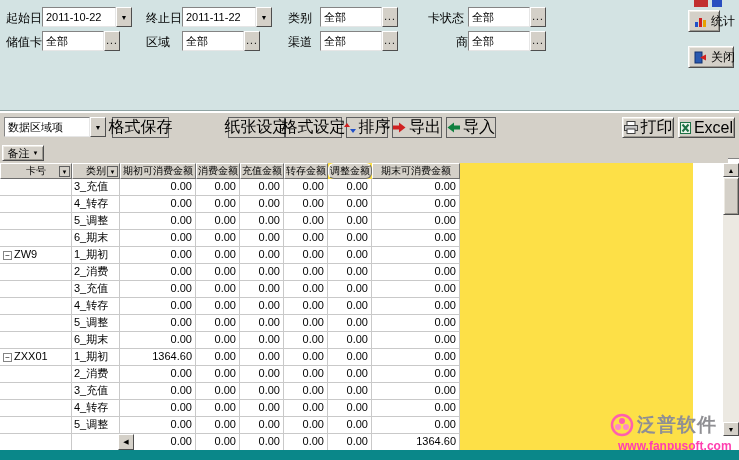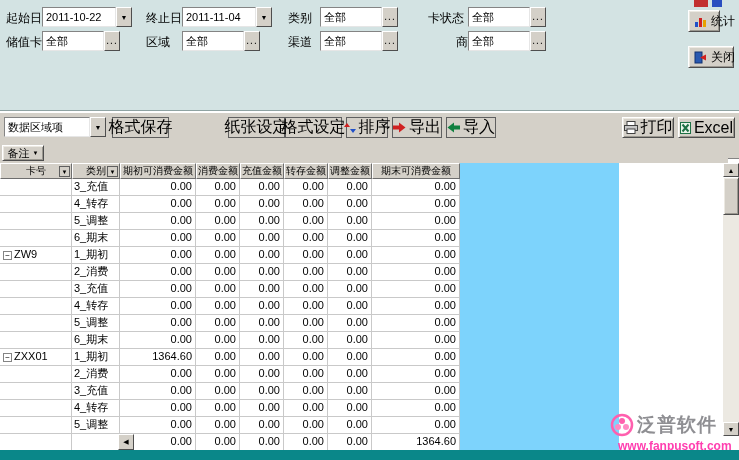--- a/index.html
+++ b/index.html
@@ -7,21 +7,21 @@
   .app{position:relative;width:739px;height:460px;overflow:hidden;
        font-family:"Liberation Sans",sans-serif;background:#fff;font-size:12px;color:#000}
   .abs{position:absolute}
 
   
   .filter-panel{left:0;top:0;width:739px;height:111px;background:#d3e3e3;
                 border-bottom:1px solid #8fa3a3}
   .toolbar{left:0;top:112px;width:739px;height:47px;background:#d4d0c8;
            border-top:1px solid #fff;border-bottom:1px solid #848484}
   .note-strip{left:0;top:144px;width:728px;height:19px;background:#d4d0c8}
-  .grid-area{left:0;top:163px;width:619px;height:287px;background:#7dd3fc}
+  .grid-area{left:0;top:163px;width:693px;height:287px;background:#fde047}
   .accent-strip{left:0;top:450px;width:739px;height:10px}
 
   
   .raised{background:#d4d0c8;border:1px solid;border-color:#ffffff #4e4e4e #4e4e4e #ffffff;
           box-shadow:inset 1px 1px 0 #ece9e2, inset -1px -1px 0 #9b9890}
   .thinbtn{background:#d4d0c8;border:1px solid #5f5f5f}
 
   .flabel{font-size:12px;white-space:nowrap}
   .fld{display:flex;height:20px}
   .fld .box{background:#fff;border:1px solid;border-color:#848484 #e6e6e6 #e6e6e6 #848484;
@@ -73,21 +73,21 @@
 
   <div class="abs filter-panel">
     <div id="filter-fields">
         <div class="abs flabel" style="left: 6px; top: 10px;">起始日</div>
         <div class="abs fld" style="left: 42px; top: 7px;">
           <div class="box" style="width: 74px;">2011-10-22</div>
           <div class="cbtn arrow">▼</div>
         </div>
         <div class="abs flabel" style="left: 146px; top: 10px;">终止日</div>
         <div class="abs fld" style="left: 182px; top: 7px;">
-          <div class="box" style="width: 74px;">2011-11-04</div>
+          <div class="box" style="width: 74px;">2011-11-22</div>
           <div class="cbtn arrow">▼</div>
         </div>
         <div class="abs flabel" style="left: 288px; top: 10px;">类别</div>
         <div class="abs fld" style="left: 320px; top: 7px;">
           <div class="box" style="width: 62px;">全部</div>
           <div class="cbtn dots">...</div>
         </div>
         <div class="abs flabel" style="left: 428px; top: 10px;">卡状态</div>
         <div class="abs fld" style="left: 468px; top: 7px;">
           <div class="box" style="width: 62px;">全部</div>
@@ -213,21 +213,21 @@
   </div>
 
   <div class="abs grid-area">
     <div class="abs hrow" style="left:0;top:0" id="grid-header">
         <div class="hcell" style="width: 72px;">卡号<div class="hfilter">▼</div></div>
         <div class="hcell" style="width: 48px;">类别<div class="hfilter">▼</div></div>
         <div class="hcell" style="width: 76px; font-family: Liberation Serif, serif;">期初可消费金额</div>
         <div class="hcell" style="width: 44px;">消费金额</div>
         <div class="hcell" style="width: 44px;">充值金额</div>
         <div class="hcell" style="width: 44px;">转存金额</div>
-        <div class="hcell" style="width: 44px;">调整金额</div>
+        <div class="hcell" style="width: 44px; border-radius: 6px;">调整金额</div>
         <div class="hcell" style="width: 88px;">期末可消费金额</div>
       </div>
     <div class="abs" style="left:0;top:16px;width:460px;height:255px;overflow:hidden" id="grid-rows">
         <div class="grow">
           <div class="cell txt" style="width: 72px;"></div>
           <div class="cell txt" style="width: 48px;">3_充值</div>
           <div class="cell num" style="width: 76px;">0.00</div>
           <div class="cell num" style="width: 44px;">0.00</div>
           <div class="cell num" style="width: 44px;">0.00</div>
           <div class="cell num" style="width: 44px;">0.00</div>

